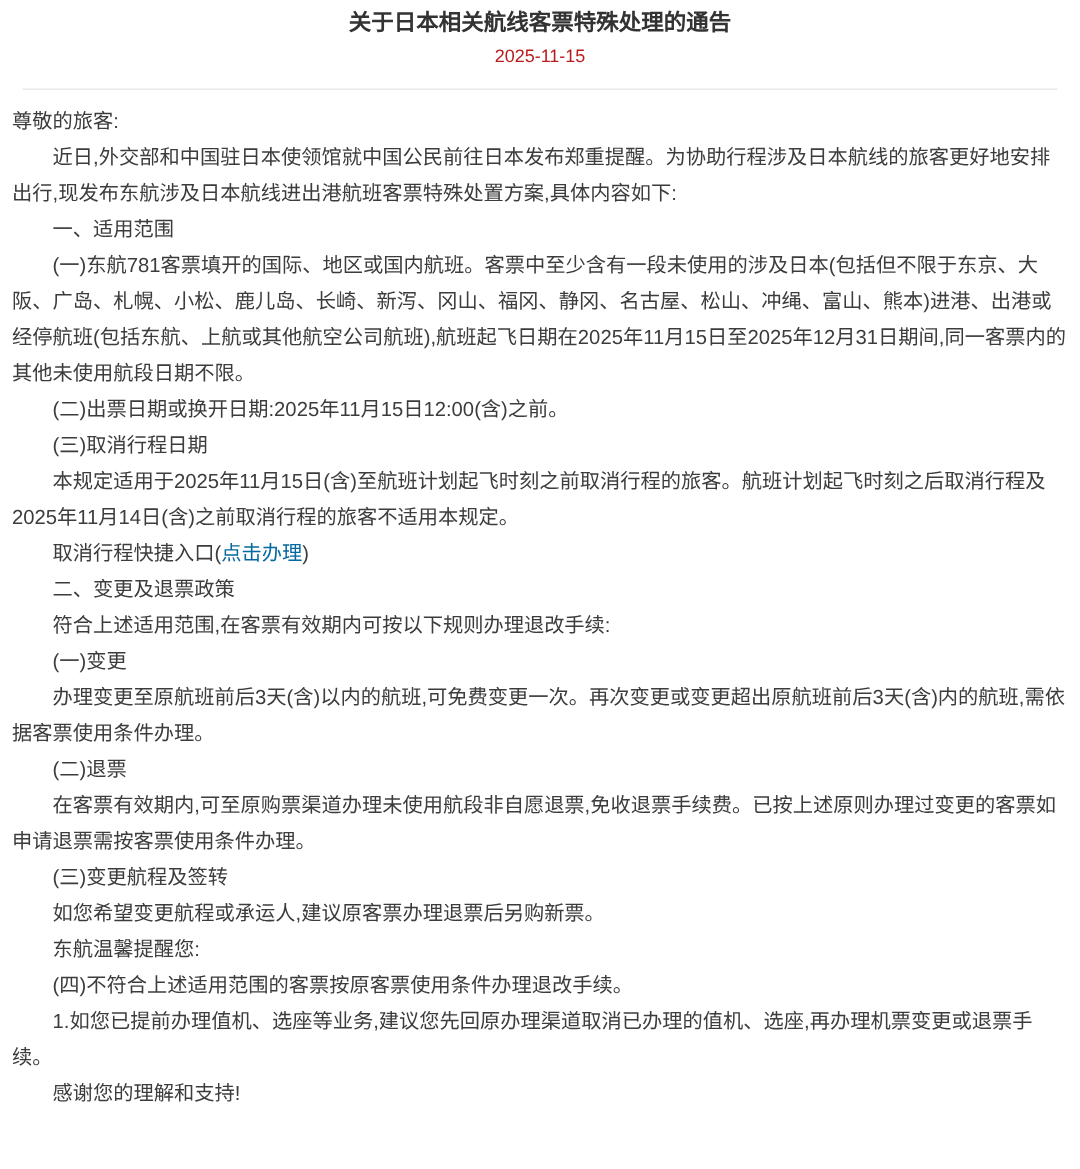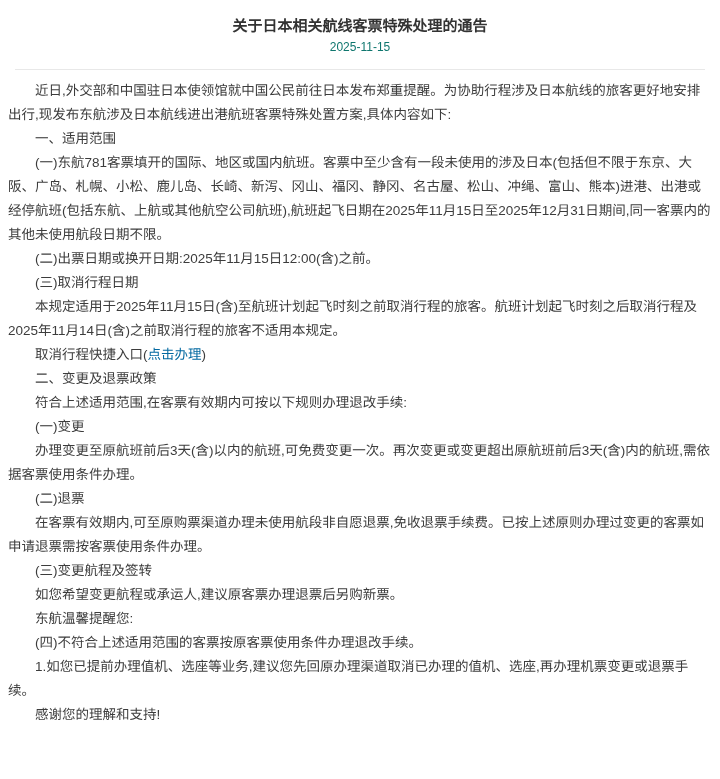--- a/index.html
+++ b/index.html
@@ -12,28 +12,28 @@
     color: #3c3c3c;
     font-family: "Liberation Sans", "DejaVu Sans", sans-serif;
     font-size: 13.5px;
     line-height: 24px;
   }
   .notice-title {
     text-align: center;
     font-size: 15px;
     font-weight: bold;
     color: #333333;
-    padding-top: 16px;
+    padding-top: 6px;
     line-height: 20px;
   }
   .notice-date {
     text-align: center;
     font-size: 12px;
     line-height: 14px;
-    color: #0f766e;
+    color: #b91c1c;
     margin-top: 4px;
   }
   .divider {
     border: none;
     border-top: 1px solid #e8e8e8;
     margin: 15px 15px 0 15px;
   }
   .content {
     padding: 9px 8px 0 8px;
   }
@@ -50,20 +50,21 @@
 <body>
 
 <div class="page">
 
   <div class="notice-title">关于日本相关航线客票特殊处理的通告</div>
   <div class="notice-date">2025-11-15</div>
   <hr class="divider">
 
   <div class="content">
 
+    <p>尊敬的旅客:</p>
     <p class="indent">近日,外交部和中国驻日本使领馆就中国公民前往日本发布郑重提醒。为协助行程涉及日本航线的旅客更好地安排出行,现发布东航涉及日本航线进出港航班客票特殊处置方案,具体内容如下:</p>
 
     <p class="indent">一、适用范围</p>
     <p class="indent">(一)东航781客票填开的国际、地区或国内航班。客票中至少含有一段未使用的涉及日本(包括但不限于东京、大阪、广岛、札幌、小松、鹿儿岛、长崎、新泻、冈山、福冈、静冈、名古屋、松山、冲绳、富山、熊本)进港、出港或经停航班(包括东航、上航或其他航空公司航班),航班起飞日期在2025年11月15日至2025年12月31日期间,同一客票内的其他未使用航段日期不限。</p>
     <p class="indent">(二)出票日期或换开日期:2025年11月15日12:00(含)之前。</p>
     <p class="indent">(三)取消行程日期</p>
     <p class="indent">本规定适用于2025年11月15日(含)至航班计划起飞时刻之前取消行程的旅客。航班计划起飞时刻之后取消行程及2025年11月14日(含)之前取消行程的旅客不适用本规定。</p>
 
     <p class="indent"><span>取消行程快捷入口(</span><a class="inline-link">点击办理</a><span>)</span></p>
 

